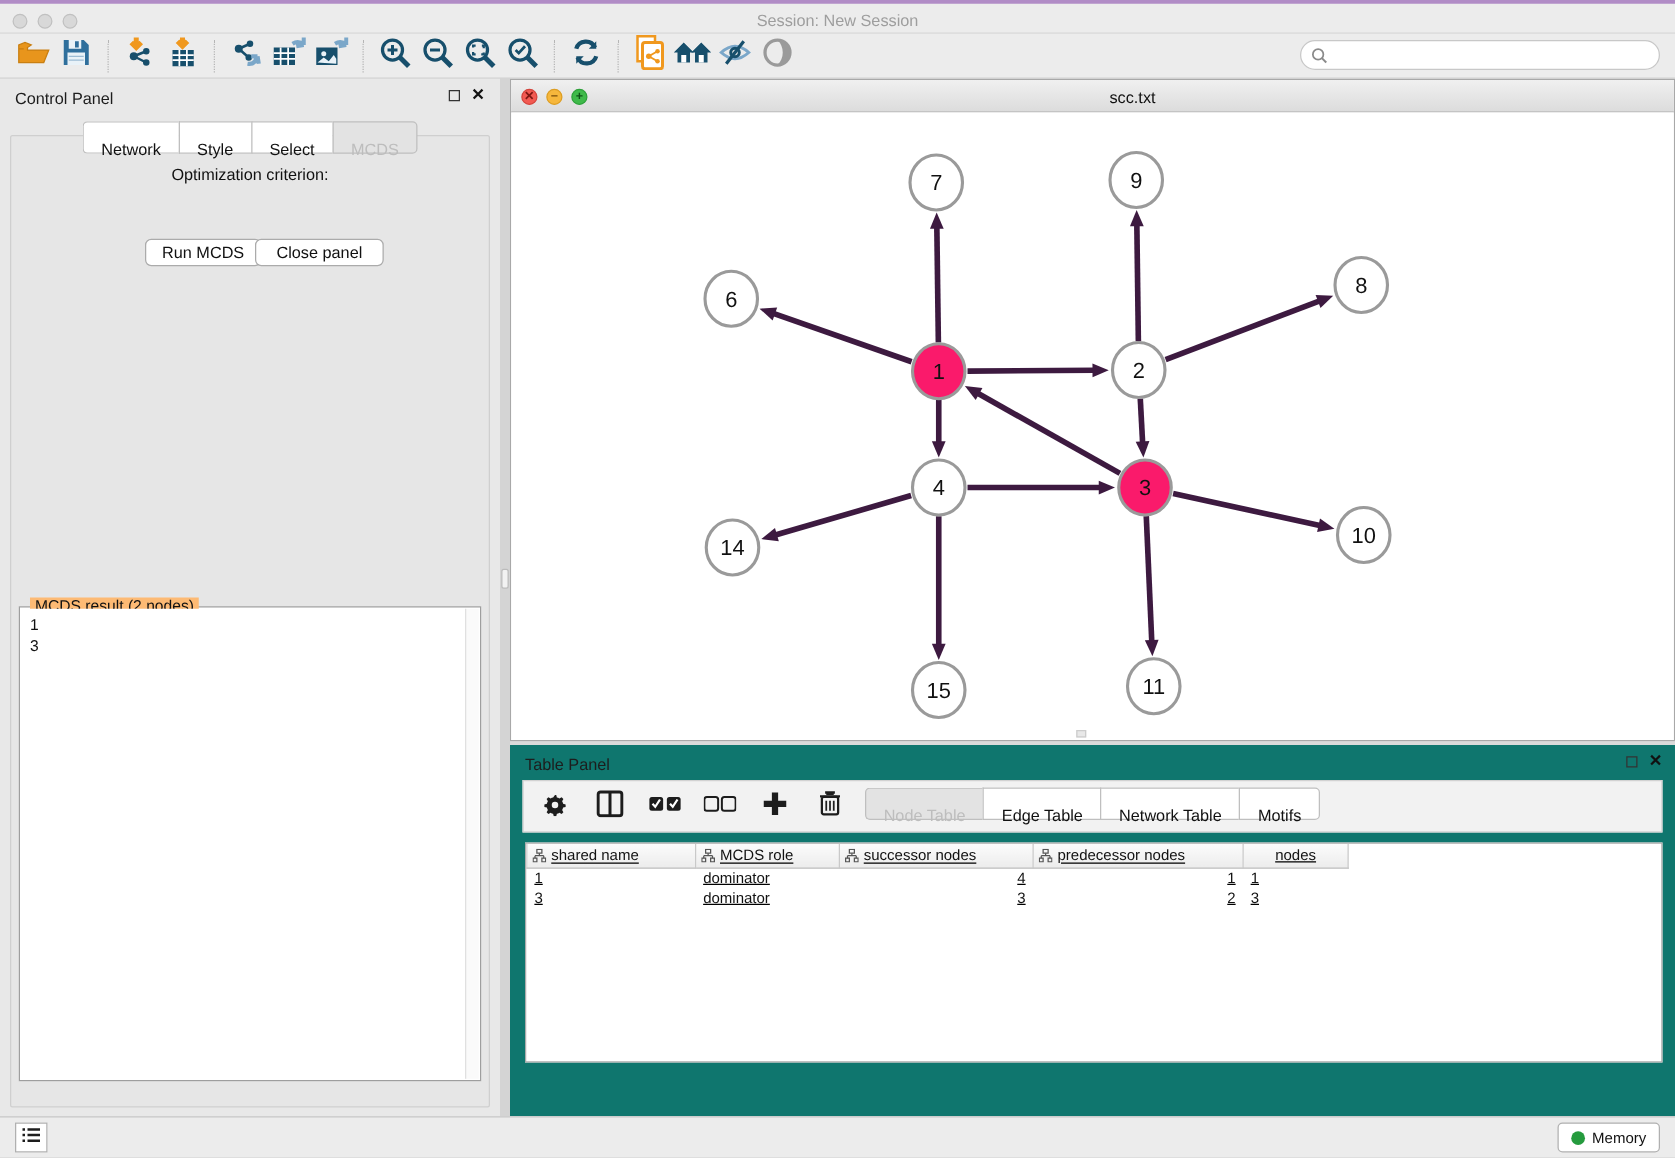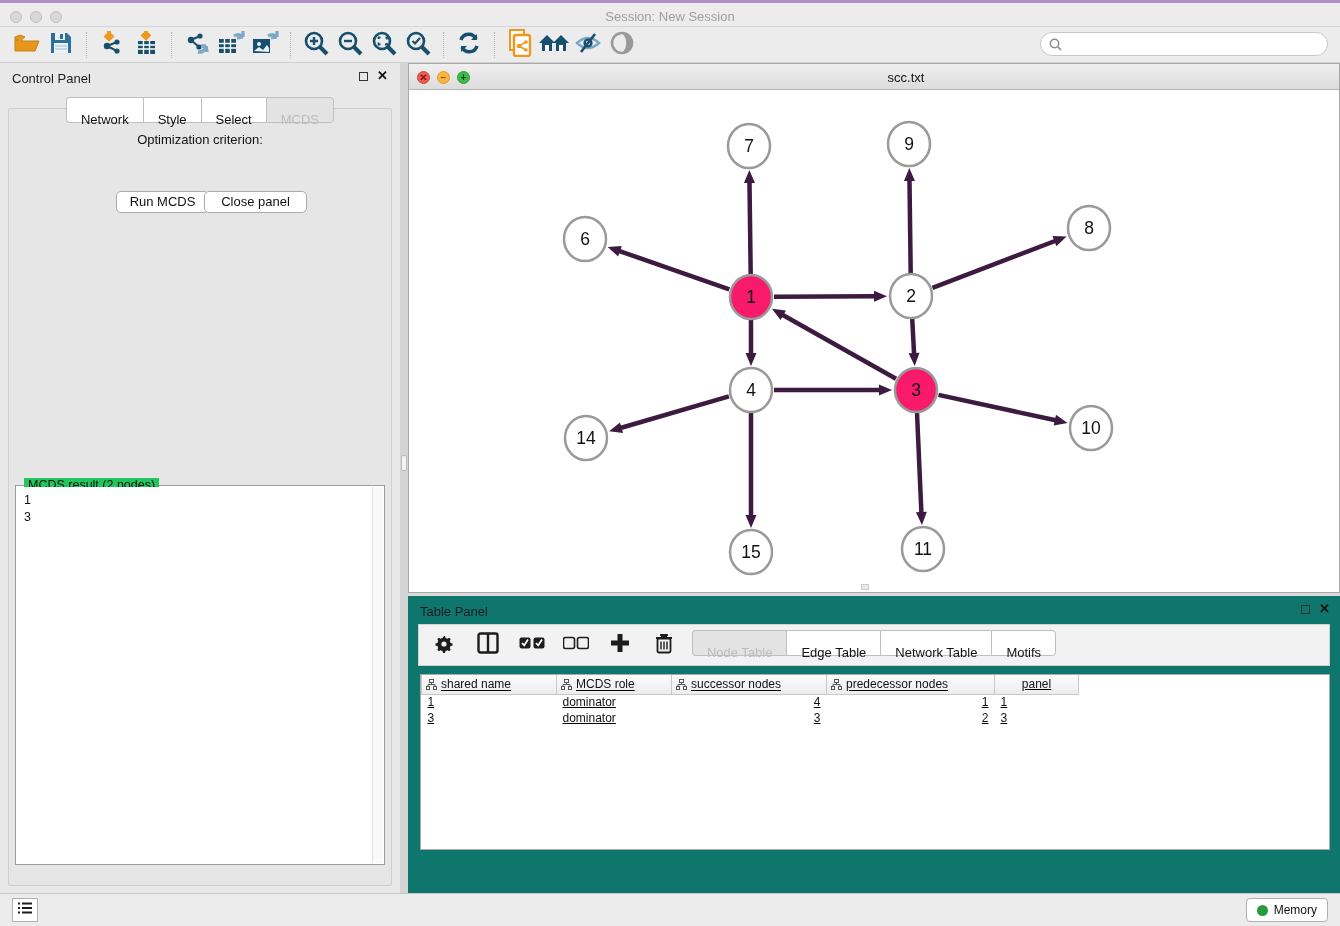--- a/index.html
+++ b/index.html
@@ -43,21 +43,21 @@
   .crit-label { margin-top:23px; text-align:center; font-size:13px; color:#111; }
   .dropdown { position:absolute; left:37px; top:48px; width:308px; height:23px; background:#fff; border:1px solid #ababab; border-radius:5px; font-size:13px; line-height:21px; padding-left:12px; color:#111; }
   .dd-arrows { position:absolute; right:8px; top:3px; width:9px; height:16px; }
   .dd-arrows:before { content:""; position:absolute; top:1px; left:0; border-left:4.5px solid transparent; border-right:4.5px solid transparent; border-bottom:5px solid #444; }
   .dd-arrows:after { content:""; position:absolute; bottom:1px; left:0; border-left:4.5px solid transparent; border-right:4.5px solid transparent; border-top:5px solid #444; }
   .btn { position:absolute; height:22px; background:#fff; border:1px solid #ababab; border-radius:5px; font-size:13px; color:#111; text-align:center; line-height:20px; }
   .btn-run { left:87px; top:82px; width:93px;margin-left:20px; }
   .btn-close { left:195px; top:82px; width:103px; }
 
   .groupbox { position:absolute; left:6px; top:376px; width:370px; height:380px; border:1px solid #9e9e9e; background:#fff; }
-  .groupbox-label { position:absolute; left:8px; top:-8px; background:#22c55e; padding:0 4px; font-size:12.5px; color:#111; }
+  .groupbox-label { position:absolute; left:8px; top:-8px; background:#fdba74; padding:0 4px; font-size:12.5px; color:#111; }
   .result-area { position:absolute; inset:1px 12px 1px 1px; background:#fff; font-size:12.5px; line-height:17px; padding:5px 7px; color:#111; white-space:pre; }
   .result-scroll { position:absolute; right:1px; top:1px; bottom:1px; width:11px; background:#fafafa; border-left:1px solid #e0e0e0; }
 
   
   .net-window { position:absolute; left:408px; top:0; width:932px; height:530px; background:#fff; border:1px solid #a8a8a8; }
   .net-titlebar { position:absolute; left:0; top:0; width:100%; height:26px; background:linear-gradient(#f0f0f0,#dcdcdc); border-bottom:1px solid #b4b4b4; }
   .net-title { position:absolute; width:100%; text-align:center; top:6px; font-size:13px; color:#111;margin-left:32px; }
   .light { position:absolute; top:7px; width:13px; height:13px; border-radius:50%; font-size:10px; font-weight:bold; text-align:center; line-height:12px; }
   .l-red { left:8px; background:#f25a52; border:1px solid #d4453d; color:#7d1611; }
   .l-yellow { left:28px; background:#f6b73c; border:1px solid #dd9e23; color:#86591000; color:#865910; }
@@ -420,21 +420,21 @@
                       <path d="M5.5 3.5 v2 M2 5.5 h7 M2 5.5 v2 M9 5.5 v2" stroke="#555" fill="none"></path>
                       <rect x="0.5" y="7.5" width="3" height="3" fill="none" stroke="#555"></rect>
                       <rect x="7.5" y="7.5" width="3" height="3" fill="none" stroke="#555"></rect>
                     </svg></span><span class="hlab">successor nodes</span></th>
                 <th><span><svg width="11" height="11" style="vertical-align:-1px">
                       <rect x="3.5" y="0.5" width="4" height="3" fill="none" stroke="#555"></rect>
                       <path d="M5.5 3.5 v2 M2 5.5 h7 M2 5.5 v2 M9 5.5 v2" stroke="#555" fill="none"></path>
                       <rect x="0.5" y="7.5" width="3" height="3" fill="none" stroke="#555"></rect>
                       <rect x="7.5" y="7.5" width="3" height="3" fill="none" stroke="#555"></rect>
                     </svg></span><span class="hlab">predecessor nodes</span></th>
-                <th class="center">panel</th>
+                <th class="center">nodes</th>
               </tr>
             </thead>
           <tbody id="table-body">
               <tr>
                 <td class="al">1</td>
                 <td class="al">dominator</td>
                 <td class="ar">4</td>
                 <td class="ar">1</td>
                 <td class="al">1</td>
               </tr>

